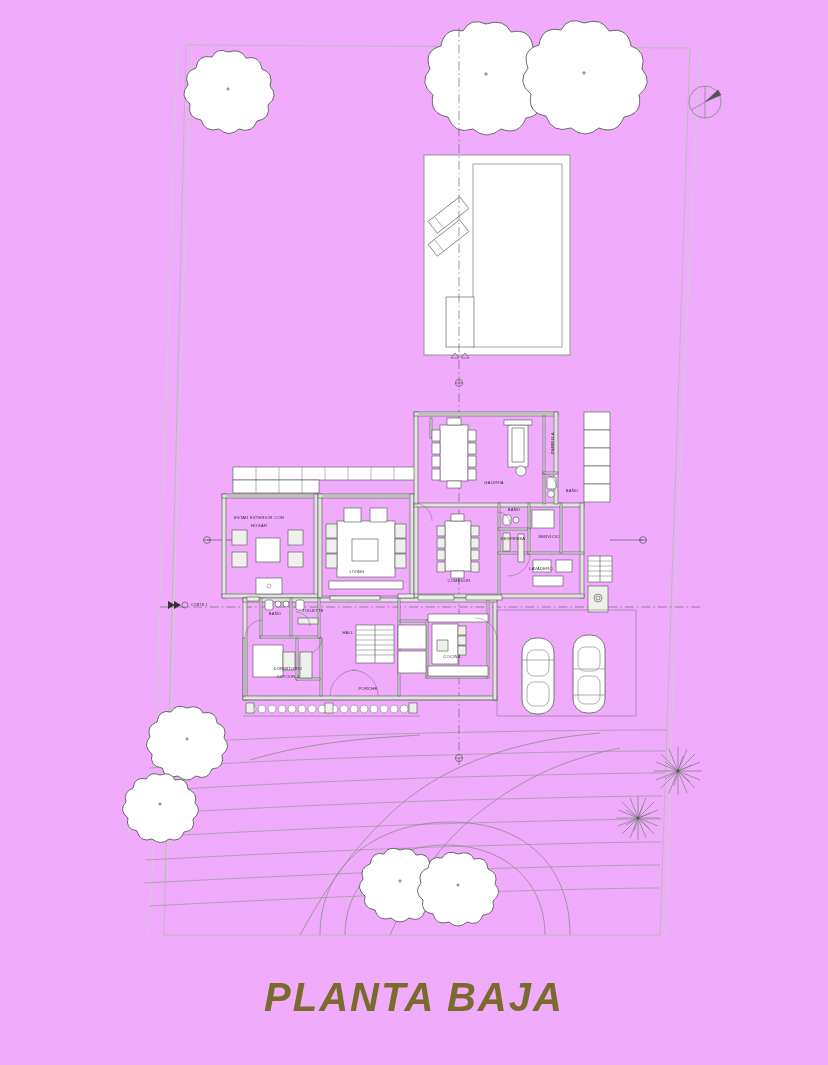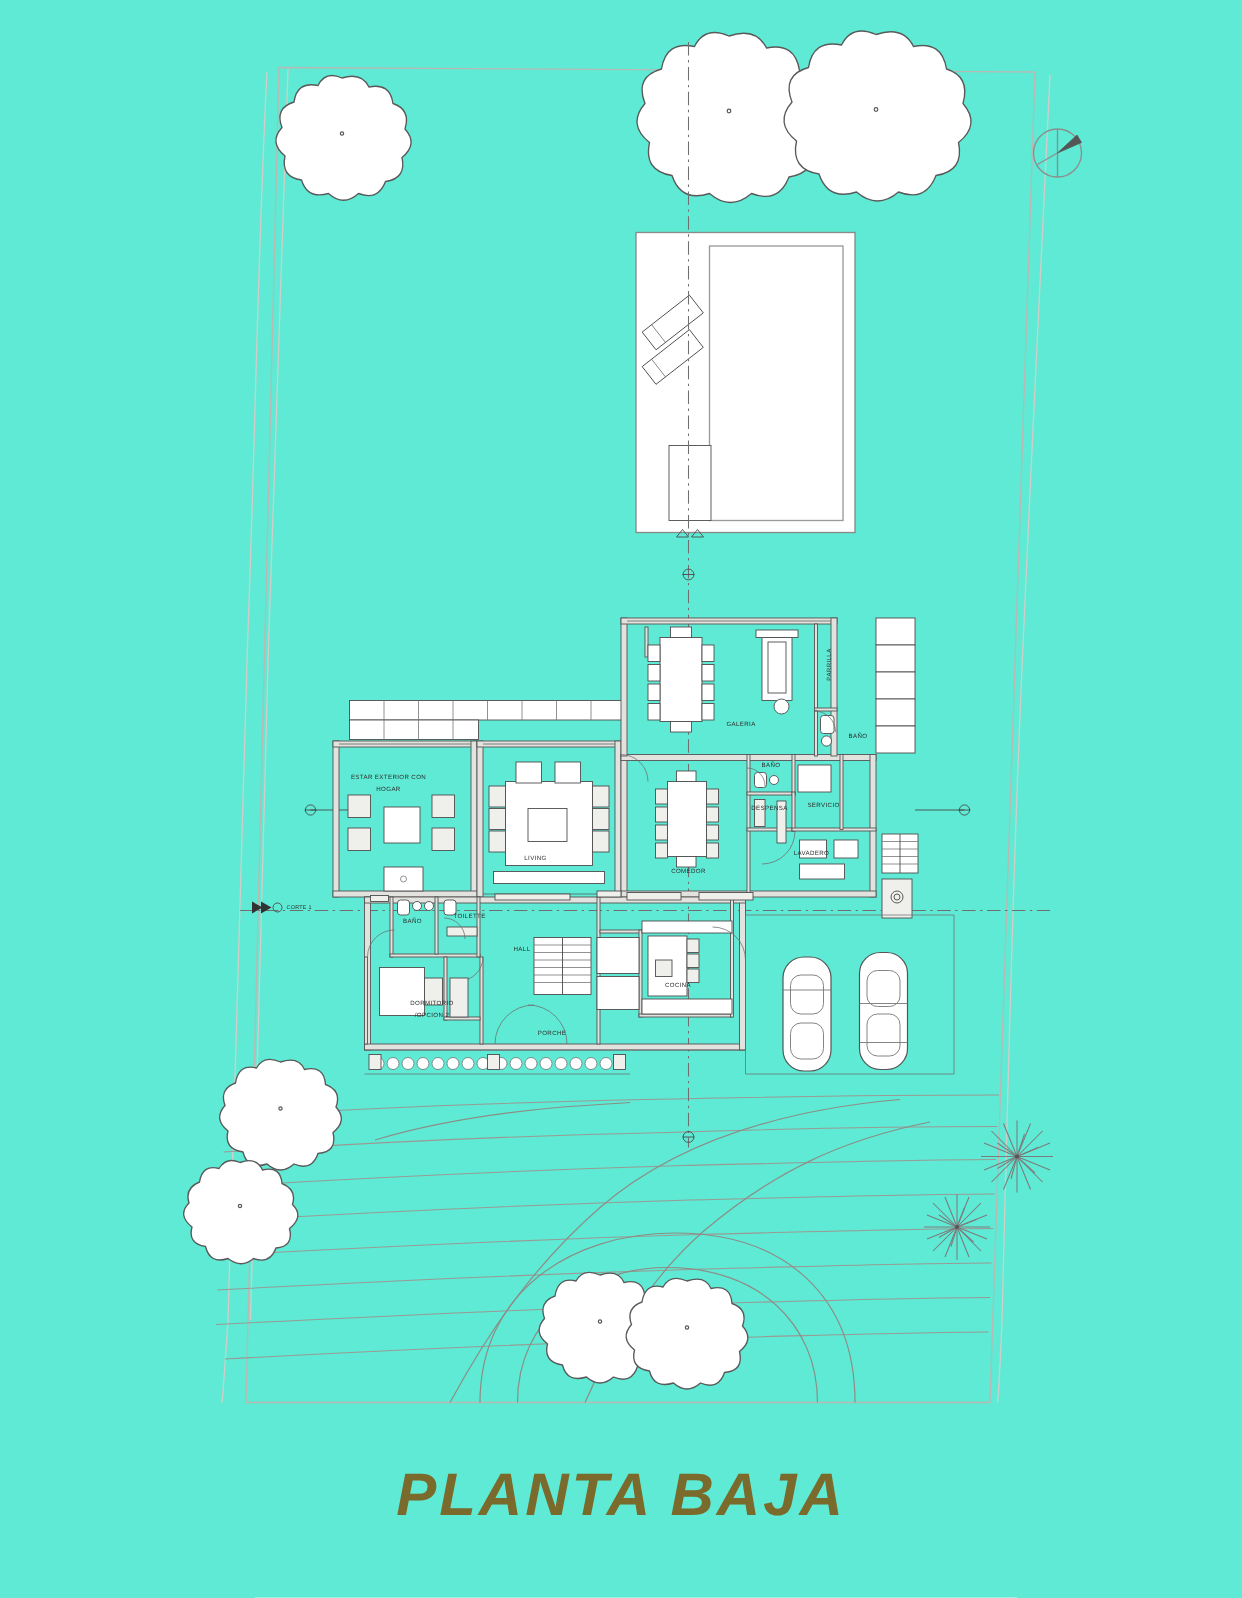--- a/index.html
+++ b/index.html
@@ -10,21 +10,21 @@
   body {
     width: 828px;
     height: 1065px;
     position: relative;
     overflow: hidden;
     font-family: "Liberation Sans", sans-serif;
   }
   #sheet {
     position: absolute;
     inset: 0;
-    background: #5eead4;
+    background: #f0abfc;
     text-decoration: underline;
   }
   #plan-svg {
     position: absolute;
     left: 0;
     top: 0;
     width: 828px;
     height: 1065px;
     display: block;
   }

